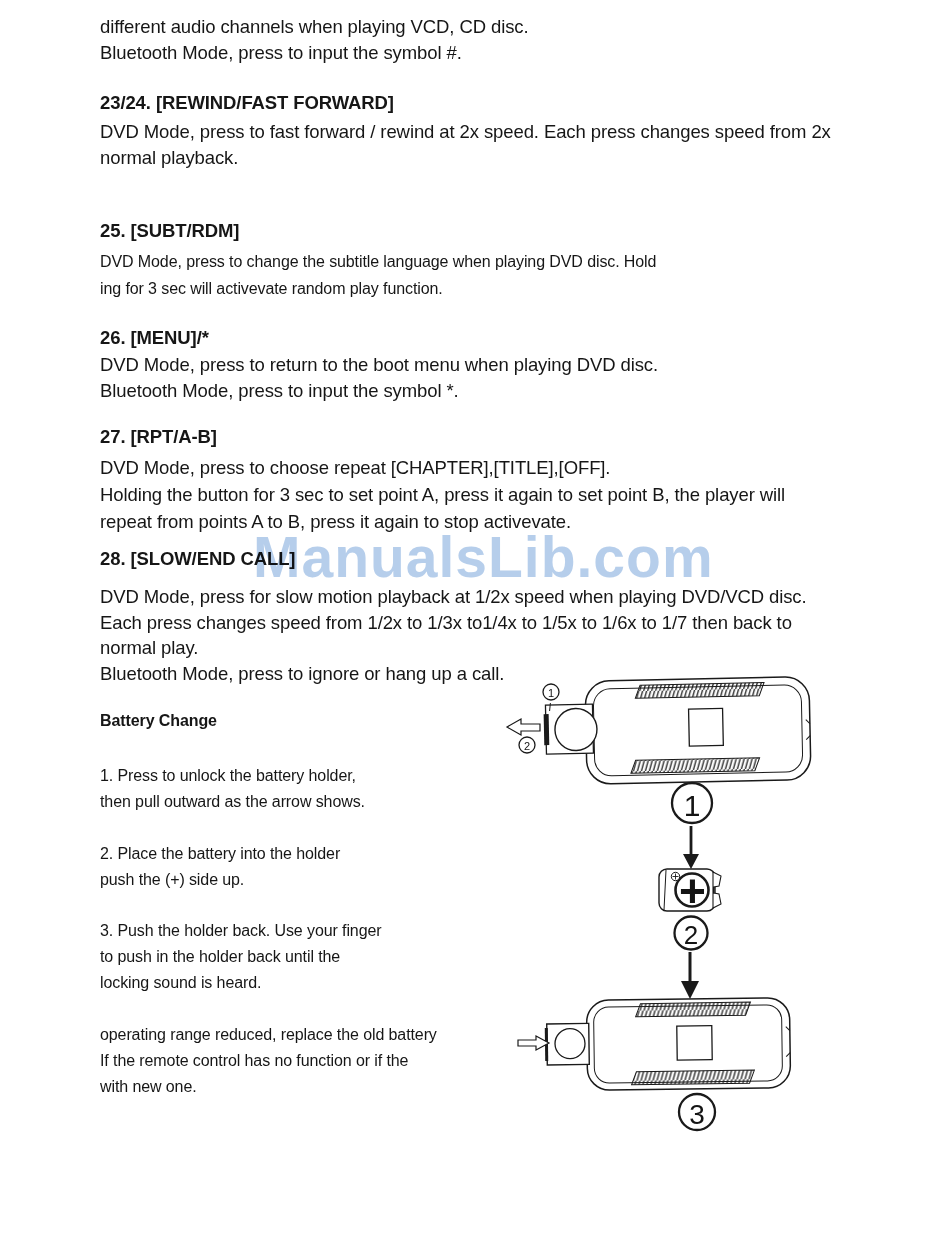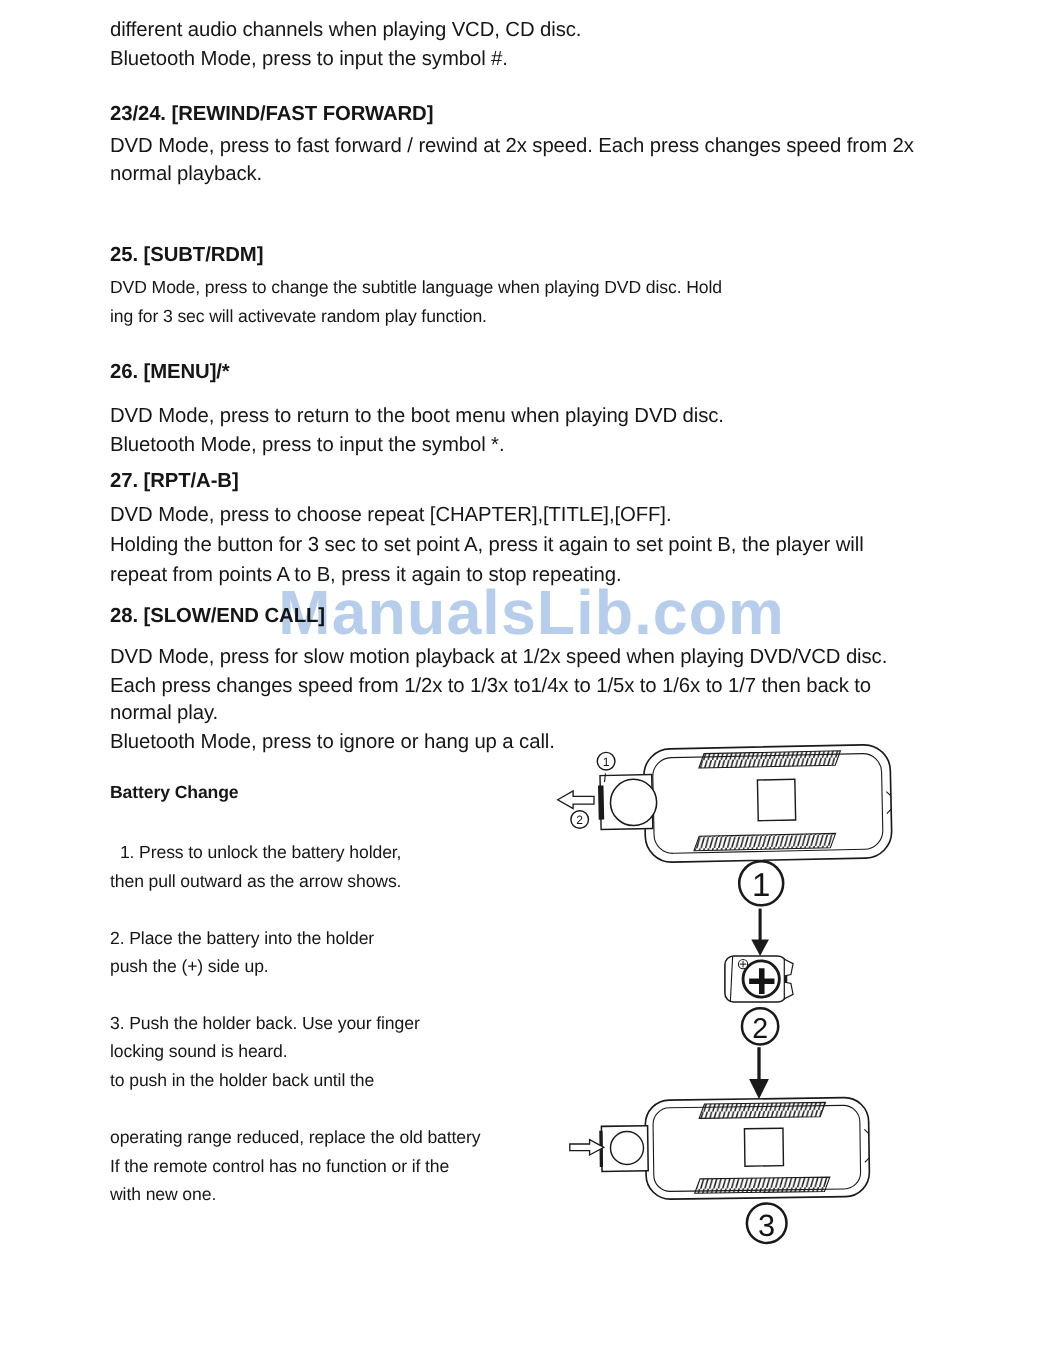--- a/index.html
+++ b/index.html
@@ -42,56 +42,56 @@
     <div>normal playback.</div>
   </div>
 
   <div class="t hd" style="top:220px;">25. [SUBT/RDM]</div>
   <div class="t big lh27" style="top:248px;">
     <div>DVD Mode, press to change the subtitle language when playing DVD disc. Hold</div>
     <div>ing for 3 sec will activevate random play function.</div>
   </div>
 
   <div class="t hd" style="top:327px;">26. [MENU]/*</div>
-  <div class="t" style="top:352px;margin-top:13px;">
+  <div class="t" style="top:352px;">
     <div>DVD Mode, press to return to the boot menu when playing DVD disc.</div>
     <div>Bluetooth Mode, press to input the symbol *.</div>
   </div>
 
   <div class="t hd" style="top:426px;">27. [RPT/A-B]</div>
   <div class="t lh27" style="top:454px;">
     <div>DVD Mode, press to choose repeat [CHAPTER],[TITLE],[OFF].</div>
     <div>Holding the button for 3 sec to set point A, press it again to set point B, the player will</div>
-    <div>repeat from points A to B, press it again to stop repeating.</div>
+    <div>repeat from points A to B, press it again to stop activevate.</div>
   </div>
 
   <div class="t hd" style="top:548px;">28. [SLOW/END CALL]</div>
   <div class="t lh255" style="top:584px;">
     <div>DVD Mode, press for slow motion playback at 1/2x speed when playing DVD/VCD disc.</div>
     <div>Each press changes speed from 1/2x to 1/3x to1/4x to 1/5x to 1/6x to 1/7 then back to</div>
     <div>normal play.</div>
     <div>Bluetooth Mode, press to ignore or hang up a call.</div>
   </div>
 
   <div class="t hd big" style="top:712px;">Battery Change</div>
 
-  <div class="t big" style="top:763px;text-align:right;">
+  <div class="t big" style="top:763px;">
     <div>1. Press to unlock the battery holder,</div>
     <div>then pull outward as the arrow shows.</div>
   </div>
 
   <div class="t big" style="top:841px;">
     <div>2. Place the battery into the holder</div>
     <div>push the (+) side up.</div>
   </div>
 
   <div class="t big" style="top:918px;">
     <div>3. Push the holder back. Use your finger</div>
+    <div>to push in the holder back until the</div>
     <div>locking sound is heard.</div>
-    <div>to push in the holder back until the</div>
   </div>
 
   <div class="t big" style="top:1022px;">
     <div>operating range reduced, replace the old battery</div>
     <div>If the remote control has no function or if the</div>
     <div>with new one.</div>
   </div>
 
   <div id="watermark">ManualsLib.com</div>
 

